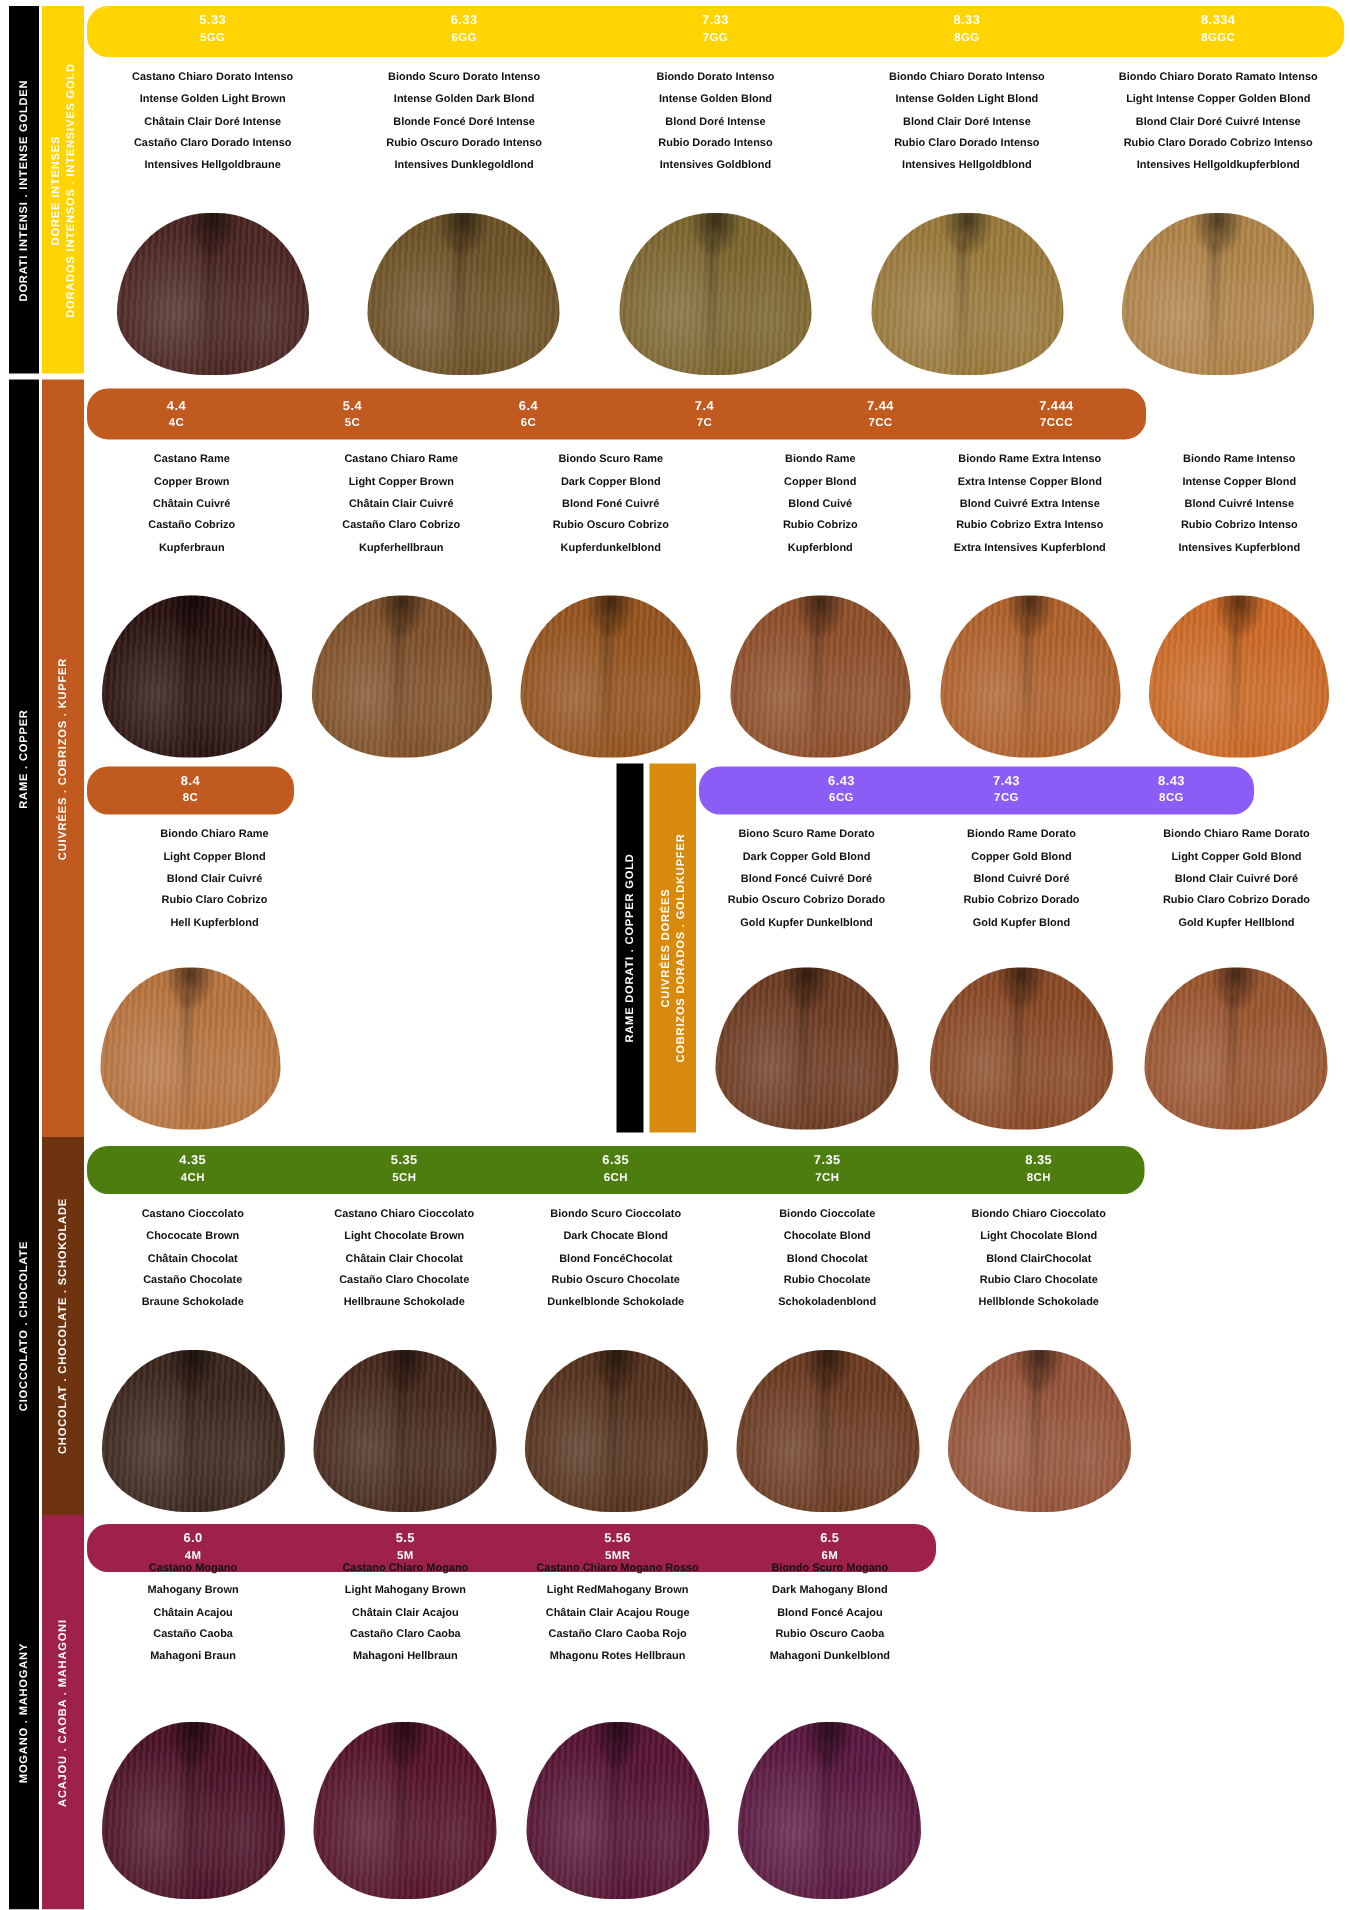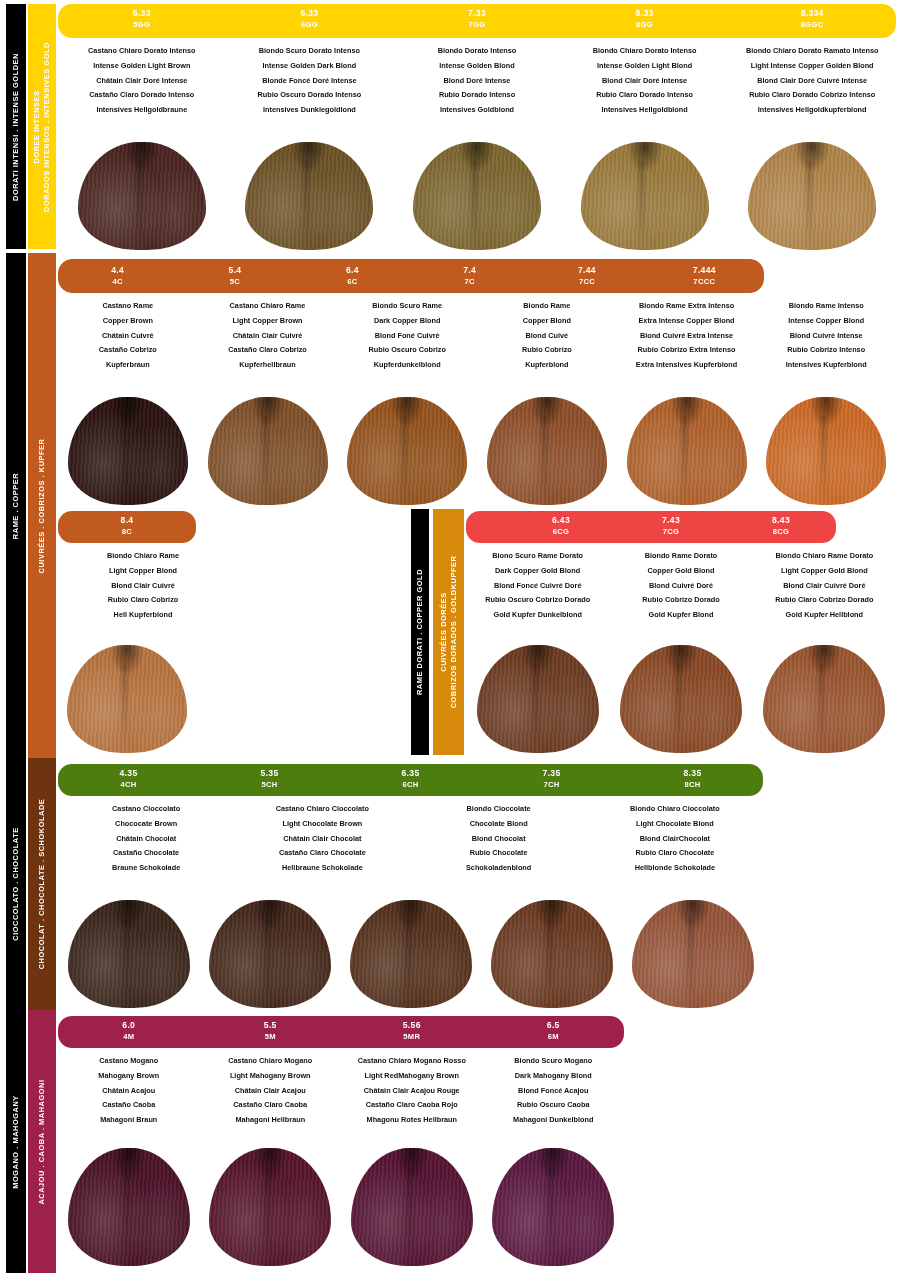--- a/index.html
+++ b/index.html
@@ -318,21 +318,21 @@
     <div class="spine-black" style="left:411px; top:256px; width:18px; height:246px;">
       <span class="vlabel black-txt">RAME DORATI . COPPER GOLD</span>
     </div>
     <div class="spine-color" style="left:433px; top:256px; width:31px; height:246px; background:#D88A0C;">
       <span class="vlabel" style="color:#ffffff;">
         <span>CUIVRÉES DORÉES</span>
         <span class="l2">COBRIZOS DORADOS . GOLDKUPFER</span>
       </span>
     </div>
 
-    <div class="band" style="left:466px; top:258px; width:370px; height:32px; background:#ef4444;padding-left:40px;">
+    <div class="band" style="left:466px; top:258px; width:370px; height:32px; background:#8b5cf6;padding-left:40px;">
       <div class="band-cell">
         <span class="code1">6.43</span>
         <span class="code2">6CG</span>
       </div>
       <div class="band-cell">
         <span class="code1">7.43</span>
         <span class="code2">7CG</span>
       </div>
       <div class="band-cell">
         <span class="code1">8.43</span>
@@ -415,20 +415,27 @@
         <div>Braune Schokolade</div>
       </div>
       <div class="name-col">
         <div>Castano Chiaro Cioccolato</div>
         <div>Light Chocolate Brown</div>
         <div>Châtain Clair Chocolat</div>
         <div>Castaño Claro Chocolate</div>
         <div>Hellbraune Schokolade</div>
       </div>
       <div class="name-col">
+        <div>Biondo Scuro Cioccolato</div>
+        <div>Dark Chocate Blond</div>
+        <div>Blond FoncéChocolat</div>
+        <div>Rubio Oscuro Chocolate</div>
+        <div>Dunkelblonde Schokolade</div>
+      </div>
+      <div class="name-col">
         <div>Biondo Cioccolate</div>
         <div>Chocolate Blond</div>
         <div>Blond Chocolat</div>
         <div>Rubio Chocolate</div>
         <div>Schokoladenblond</div>
       </div>
       <div class="name-col">
         <div>Biondo Chiaro Cioccolato</div>
         <div>Light Chocolate Blond</div>
         <div>Blond ClairChocolat</div>
@@ -476,21 +483,21 @@
       <div class="band-cell">
         <span class="code1">5.56</span>
         <span class="code2">5MR</span>
       </div>
       <div class="band-cell">
         <span class="code1">6.5</span>
         <span class="code2">6M</span>
       </div>
     </div>
 
-    <div class="names" style="left:58px; top:38px; width:566px; height:96px;justify-content:flex-end;">
+    <div class="names" style="left:58px; top:22px; width:566px; height:96px;justify-content:flex-end;">
       <div class="name-col">
         <div>Castano Mogano</div>
         <div>Mahogany Brown</div>
         <div>Châtain Acajou</div>
         <div>Castaño Caoba</div>
         <div>Mahagoni Braun</div>
       </div>
       <div class="name-col">
         <div>Castano Chiaro Mogano</div>
         <div>Light Mahogany Brown</div>

